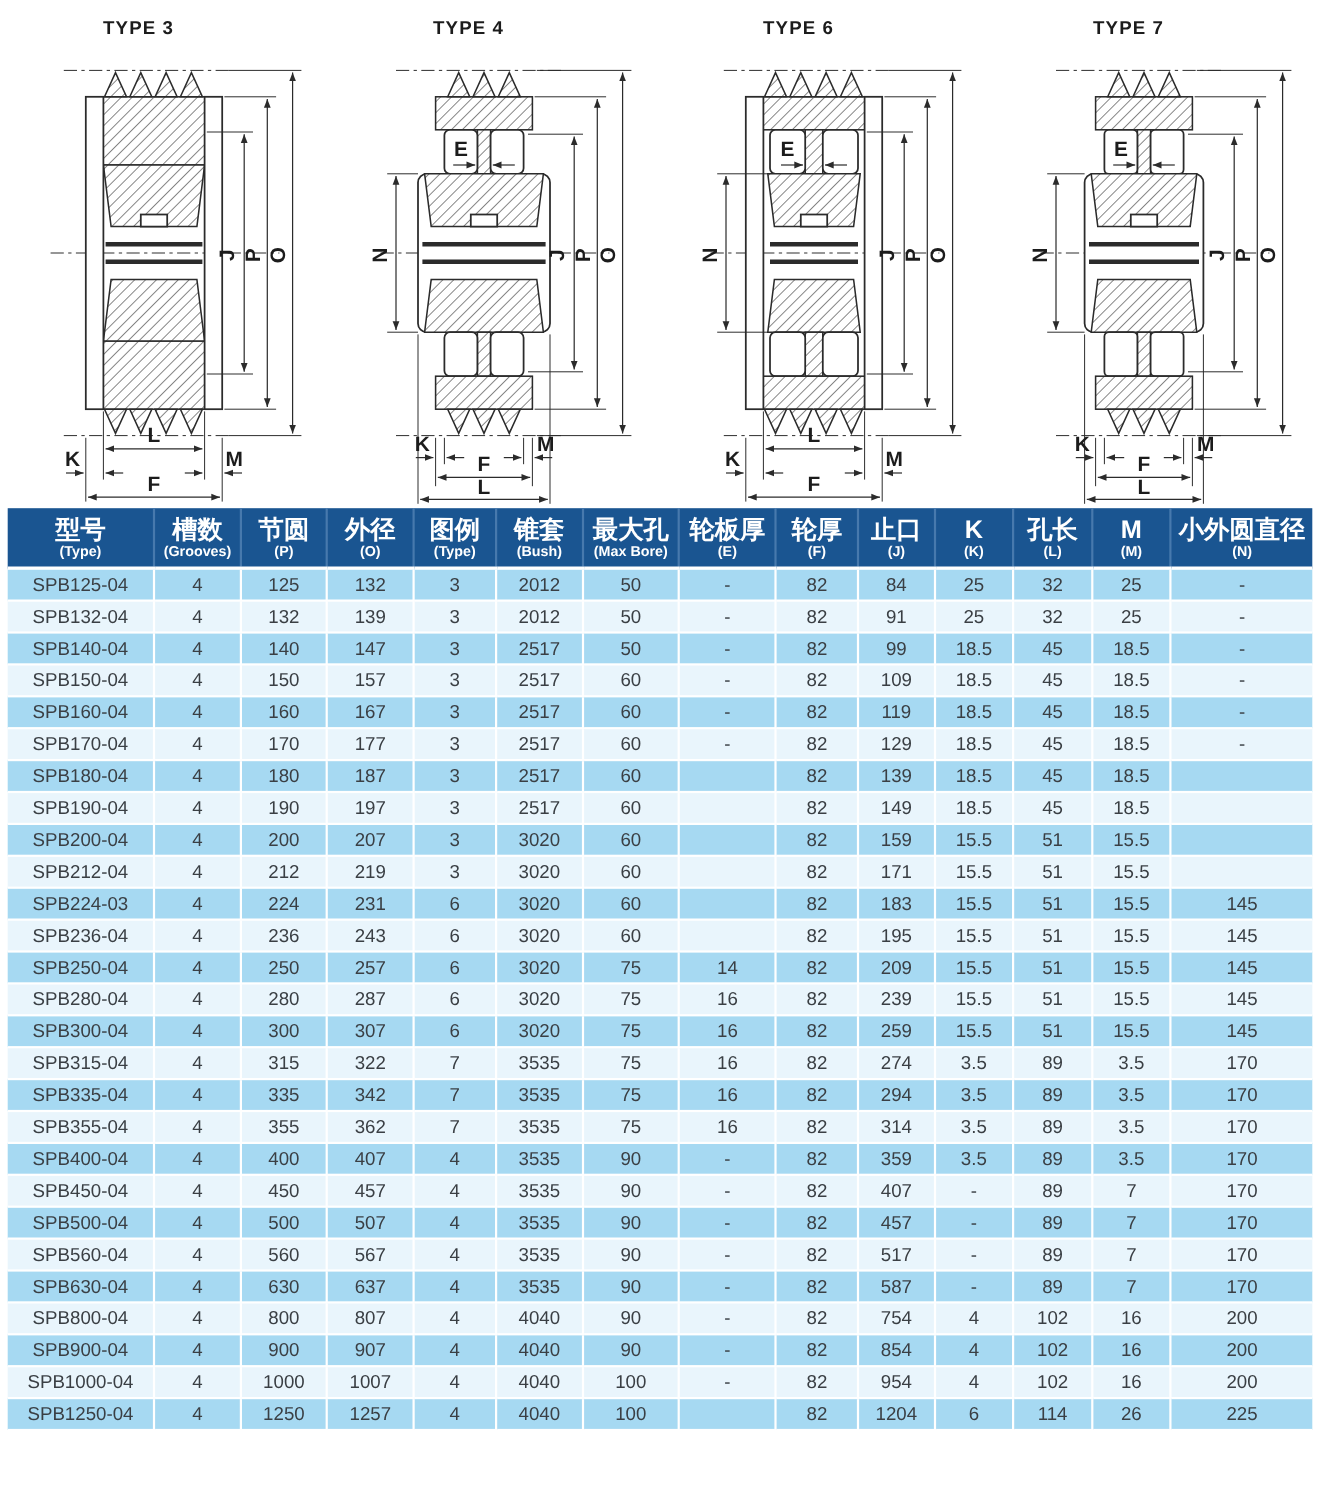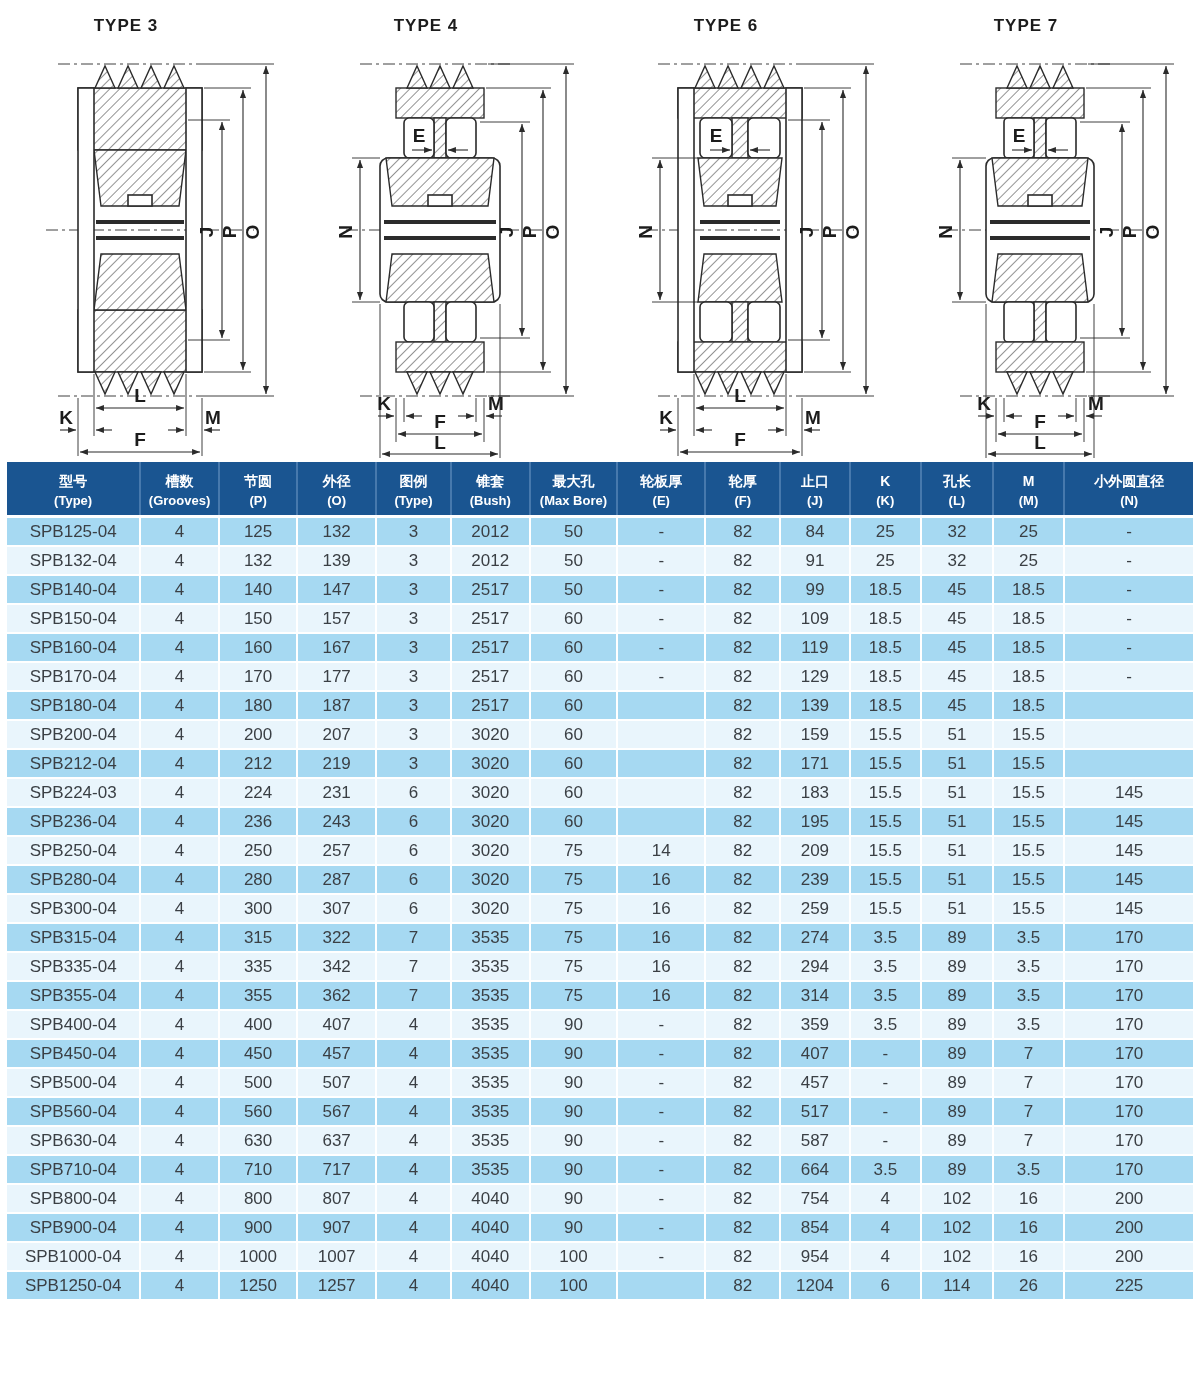--- a/index.html
+++ b/index.html
@@ -15,21 +15,21 @@
   .ext{stroke:#2b2b2b;stroke-width:0.9;}
   .cl{stroke:#2b2b2b;stroke-width:0.9;stroke-dasharray:12 4 3 4;fill:none;}
   .bore{stroke:#2b2b2b;stroke-width:4;}
   .lbl{font-family:"Liberation Sans","DejaVu Sans",sans-serif;font-weight:bold;font-size:19px;fill:#1c1c1c;}
   
   .table-wrap{margin:2px 7px 0 7px;}
   table{width:100%;border-collapse:collapse;table-layout:fixed;}
   thead th{background:#1a5591;color:#fff;vertical-align:middle;padding:7px 0 6px 0;
            border-right:2px solid #4779ad;border-bottom:3px solid #fff;}
   thead th:last-child{border-right:none;}
-  thead .zh{font-size:14px;font-weight:bold;line-height:24px;}
+  thead .zh{font-size:23px;font-weight:bold;line-height:24px;}
   thead .en{font-size:13px;font-weight:bold;line-height:16px;}
   tbody td{height:27px;text-align:center;font-size:17px;color:#3a3f44;
            border-right:2px solid #fff;border-bottom:2px solid #fff;padding:0;line-height:27px;}
   tbody td:last-child{border-right:none;}
   tbody tr:nth-child(odd) td{background:#a6d9f2;}
   tbody tr:nth-child(even) td{background:#e9f5fc;}
   th:nth-child(1),td:nth-child(1){width:11.4%;}
   th:nth-child(2),td:nth-child(2){width:6.6%;margin-left:24px;}
   th:nth-child(3),td:nth-child(3){width:6.6%;}
   th:nth-child(4),td:nth-child(4){width:6.6%;}
@@ -516,20 +516,36 @@
           <td>60</td>
           <td></td>
           <td>82</td>
           <td>139</td>
           <td>18.5</td>
           <td>45</td>
           <td>18.5</td>
           <td></td>
         </tr>
         <tr>
+          <td>SPB190-04</td>
+          <td>4</td>
+          <td>190</td>
+          <td>197</td>
+          <td>3</td>
+          <td>2517</td>
+          <td>60</td>
+          <td></td>
+          <td>82</td>
+          <td>149</td>
+          <td>18.5</td>
+          <td>45</td>
+          <td>18.5</td>
+          <td></td>
+        </tr>
+        <tr>
           <td>SPB200-04</td>
           <td>4</td>
           <td>200</td>
           <td>207</td>
           <td>3</td>
           <td>3020</td>
           <td>60</td>
           <td></td>
           <td>82</td>
           <td>159</td>
@@ -756,36 +772,20 @@
           <td>90</td>
           <td>-</td>
           <td>82</td>
           <td>587</td>
           <td>-</td>
           <td>89</td>
           <td>7</td>
           <td>170</td>
         </tr>
         <tr>
-          <td>SPB710-04</td>
-          <td>4</td>
-          <td>710</td>
-          <td>717</td>
-          <td>4</td>
-          <td>3535</td>
-          <td>90</td>
-          <td>-</td>
-          <td>82</td>
-          <td>664</td>
-          <td>3.5</td>
-          <td>89</td>
-          <td>3.5</td>
-          <td>170</td>
-        </tr>
-        <tr>
           <td>SPB800-04</td>
           <td>4</td>
           <td>800</td>
           <td>807</td>
           <td>4</td>
           <td>4040</td>
           <td>90</td>
           <td>-</td>
           <td>82</td>
           <td>754</td>

